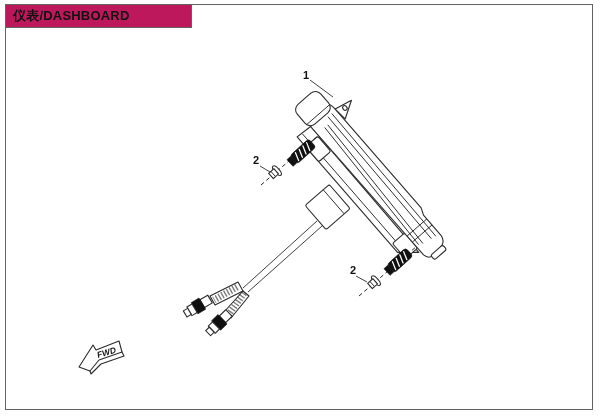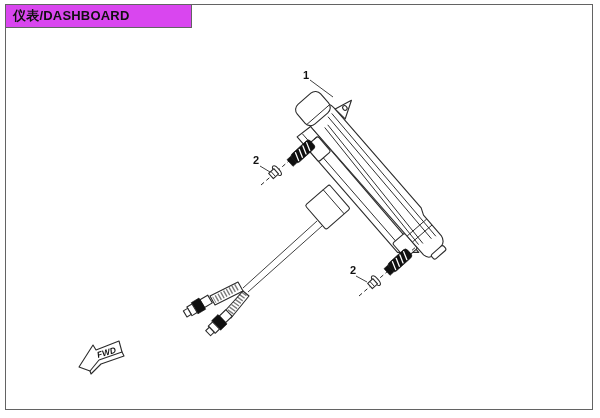--- a/index.html
+++ b/index.html
@@ -6,21 +6,21 @@
   .stage{
     position:relative;width:600px;height:418px;background:#ffffff;
     font-family:"Liberation Sans","DejaVu Sans",sans-serif;overflow:hidden;
   }
   .frame{
     position:absolute;left:5px;top:4px;width:588px;height:406px;
     border:1.5px solid #636363;box-sizing:border-box;background:#ffffff;
   }
   .titlebox{
     position:absolute;left:5px;top:4px;width:187px;height:24px;
-    border:1.5px solid #636363;box-sizing:border-box;background:#d946ef;
+    border:1.5px solid #636363;box-sizing:border-box;background:#be185d;
     display:flex;align-items:center;padding-left:7px;
     font-size:13px;font-weight:bold;color:#111;letter-spacing:0.2px;
     white-space:nowrap;z-index:3;
   }
   svg.canvas{position:absolute;left:0;top:0;z-index:2;}
   .ln{fill:none;stroke:#2b2b2b;stroke-width:1.1;stroke-linejoin:round;stroke-linecap:round;}
   .fw{fill:#ffffff;stroke:#2b2b2b;stroke-width:1.1;stroke-linejoin:round;}
   .blk{fill:#101010;stroke:#101010;stroke-width:0.6;}
   .thread{stroke:#ffffff;stroke-width:1.3;fill:none;stroke-linecap:round;}
   .dash{fill:none;stroke:#2b2b2b;stroke-width:1;stroke-dasharray:4 3;}

